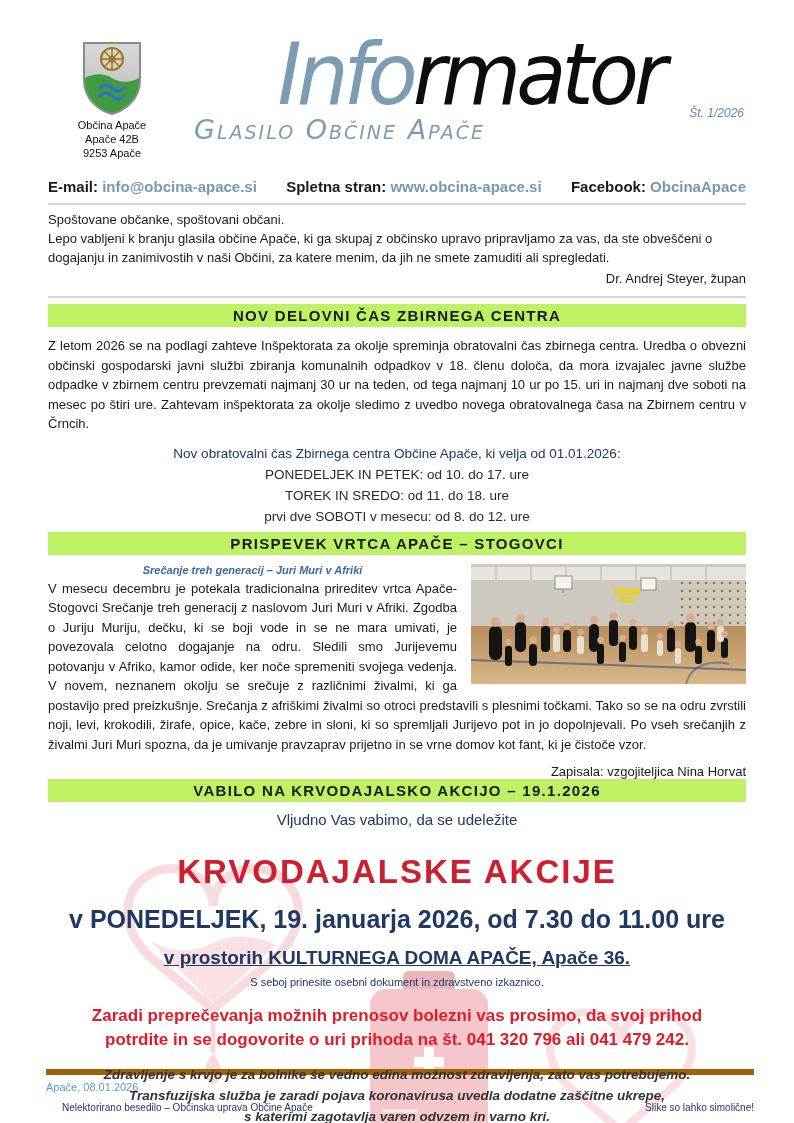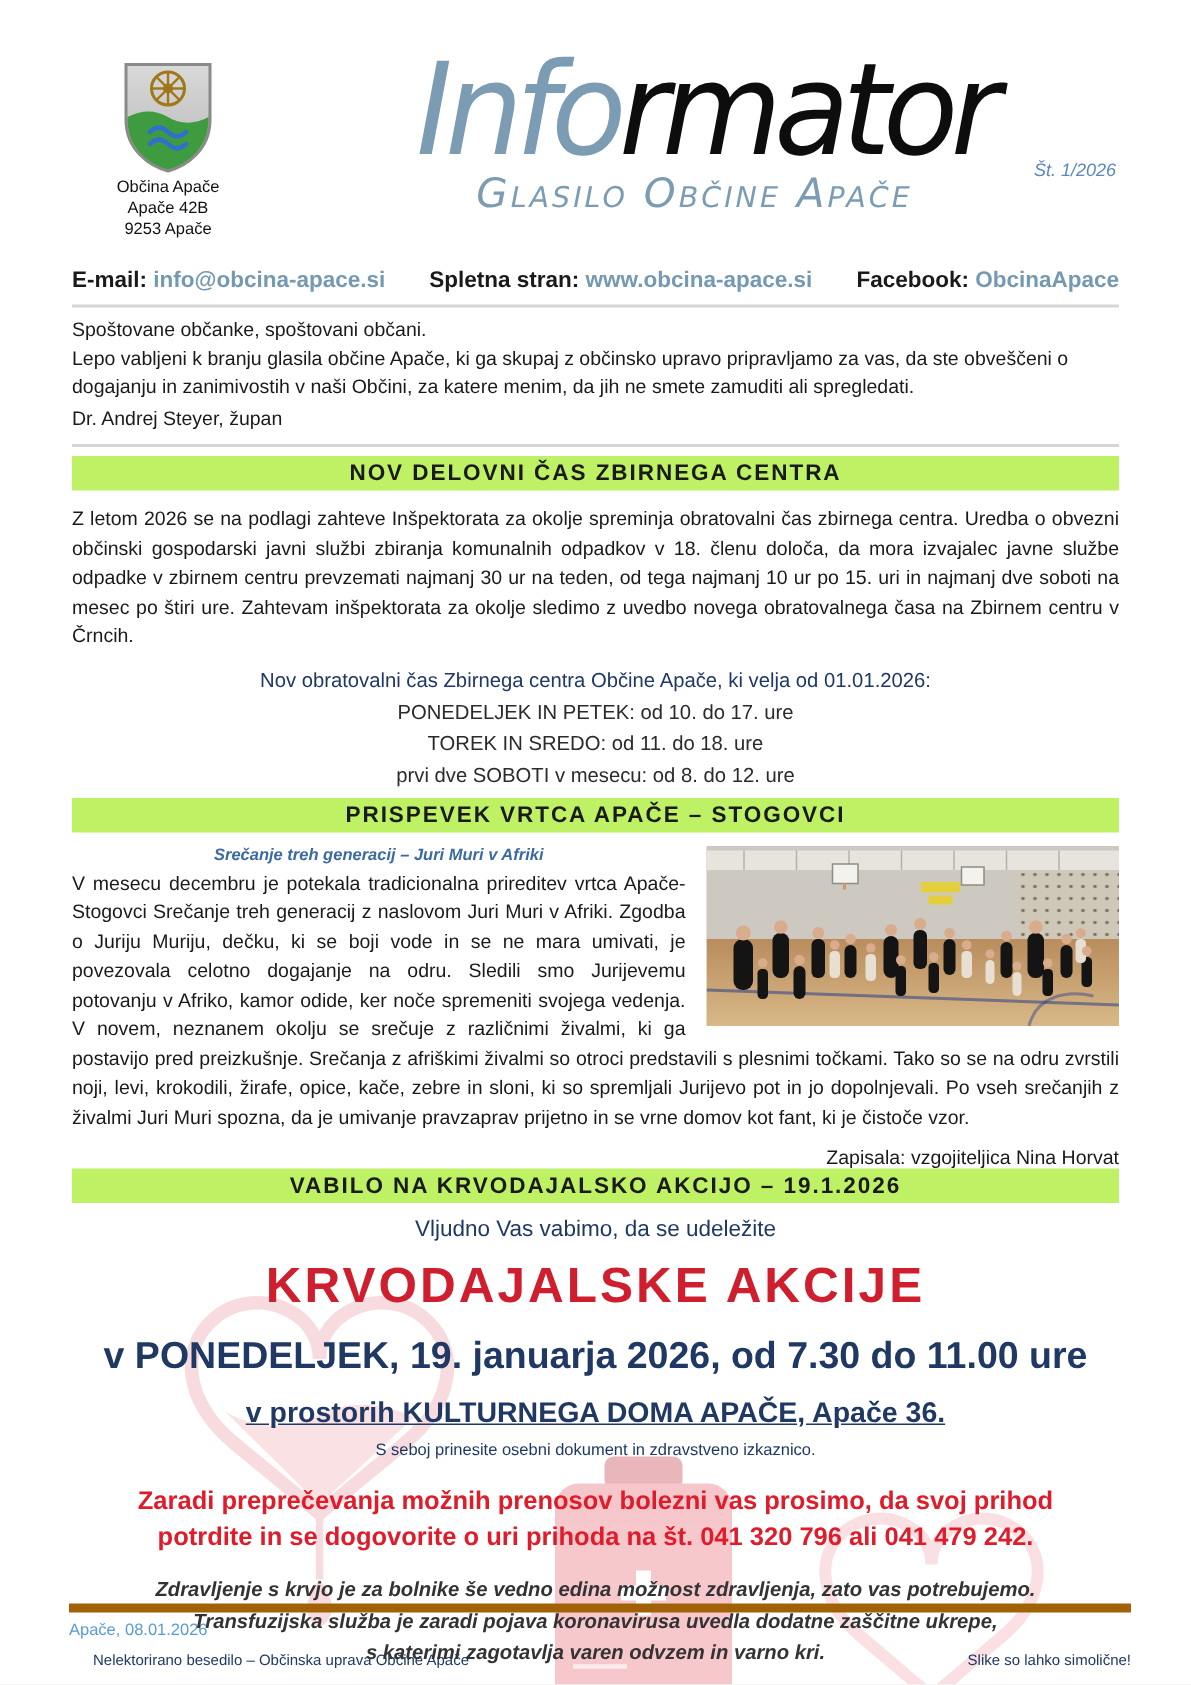--- a/index.html
+++ b/index.html
@@ -17,32 +17,32 @@
   .masthead{
     font-family:"DejaVu Sans","Liberation Sans",sans-serif;
     font-size:82px;line-height:0.95;letter-spacing:-5px;font-weight:400;
     white-space:nowrap;transform:scaleY(1.04);transform-origin:top left;
     text-align:center;
   }
   .mast-blue{color:#7b9cb3;}
   .mast-black{color:#0d0d0d;}
   .issue{position:absolute;right:2px;top:72px;font-size:12px;color:#5b87be;}
   .subtitle{
-    text-align:center;padding-right:14px;margin-top:2px;
+    text-align:left;padding-right:14px;margin-top:2px;
     font-variant:small-caps;font-size:27px;letter-spacing:2px;color:#7b9cb3;
     font-family:"DejaVu Sans","Liberation Sans",sans-serif;
   }
   
   .contact-row{display:flex;justify-content:space-between;align-items:baseline;
     margin-top:12px;font-size:15px;font-weight:bold;gap:29px;}
   .contact-row .val{color:#7499b1;font-weight:bold;text-decoration:none;}
   .rule{border:none;border-top:2px solid #d6d6d6;margin:8px 0 6px 0;}
   
   .intro{font-size:13px;line-height:1.45;}
-  .intro .sig{text-align:left;margin-top:2px;}
+  .intro .sig{text-align:right;margin-top:2px;}
   
   .band{background:#bef264;text-align:center;font-weight:bold;font-size:15px;
     letter-spacing:1.3px;color:#1a1a1a;padding:3px 0;margin:0 0 9px 0;}
   
   .para{font-size:13px;line-height:1.5;text-align:justify;margin:8px 0;}
   .schedule{text-align:center;font-size:13.5px;line-height:1.55;margin:10px 0 4px 0;}
   .schedule .sch-title{color:#1f3864;font-weight:normal;}
   .schedule .sch-line{color:#2b2b2b;}
   
   .article{margin-top:4px;}
@@ -50,21 +50,21 @@
   .article-title{color:#3a6aa0;font-weight:bold;font-style:italic;font-size:11px;
     text-align:center;margin-bottom:3px;}
   .article-body{font-size:13px;line-height:1.5;text-align:justify;margin:0;}
   .article-sig{clear:both;text-align:right;font-size:13px;margin-top:10px;}
   
   .poster{position:relative;text-align:center;margin-top:6px;}
   .poster-bg{position:absolute;inset:0;z-index:0;pointer-events:none;}
   .poster-bg svg{position:absolute;}
   .poster-content{position:relative;z-index:1;}
   .invite{color:#1f3864;font-size:15px;margin-top:6px;}
-  .headline{color:#cf1f2e;font-weight:bold;font-size:33px;letter-spacing:2px;margin-top:10px;}
+  .headline{color:#cf1f2e;font-weight:bold;font-size:33px;letter-spacing:2px;margin-top:25px;}
   .datetime{color:#1f3864;font-weight:bold;font-size:25px;margin-top:14px;}
   .location{color:#1f3864;font-weight:bold;font-size:19px;margin-top:13px;text-decoration:underline;}
   .bring{color:#1f3864;font-size:11px;margin-top:7px;}
   .warning{color:#e01b2a;font-weight:bold;font-size:17px;line-height:1.4;margin:16px auto 0 auto;width:660px;}
   .info-lines{color:#333;font-weight:bold;font-style:italic;font-size:13.5px;line-height:1.55;margin-top:13px;}
   
   .footer{position:absolute;left:46px;right:40px;bottom:10px;
     border-top:6px solid #a16207;padding-top:6px;font-size:10px;color:#1f3864;}
   .footer-row{display:flex;justify-content:space-between;align-items:baseline;}
   .footer-date{color:#5b9bd5;font-size:11px;}

